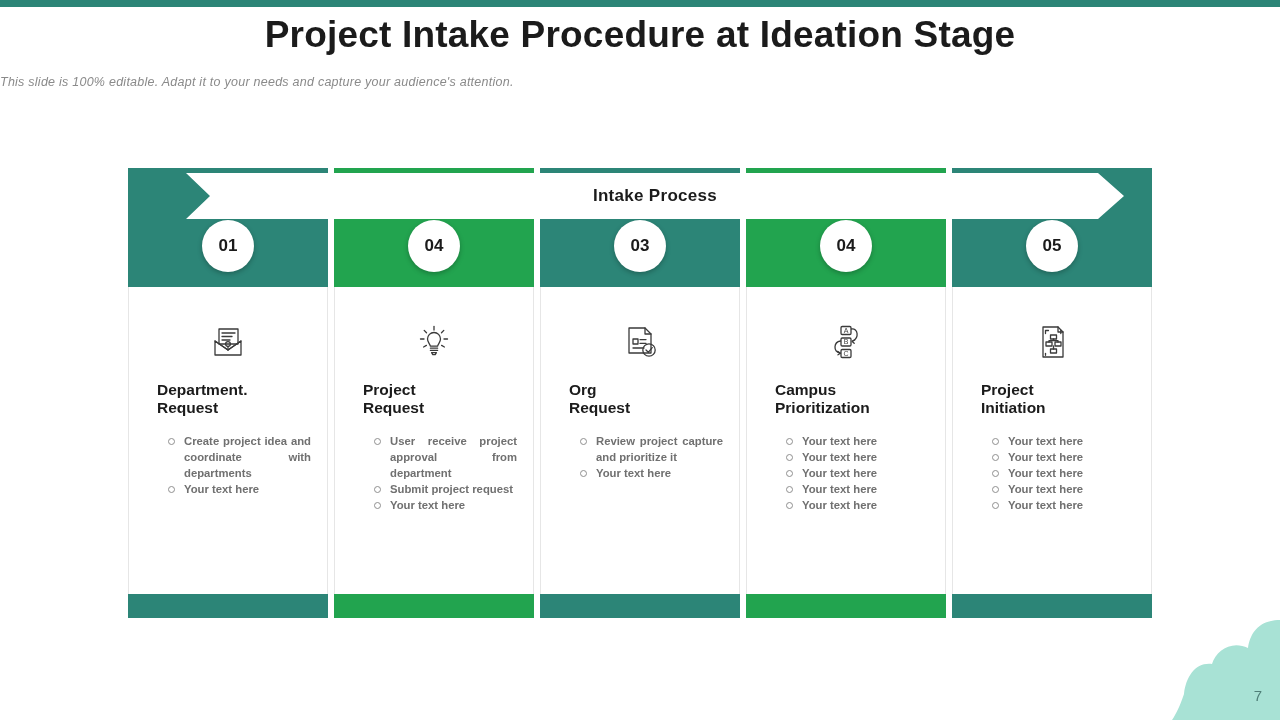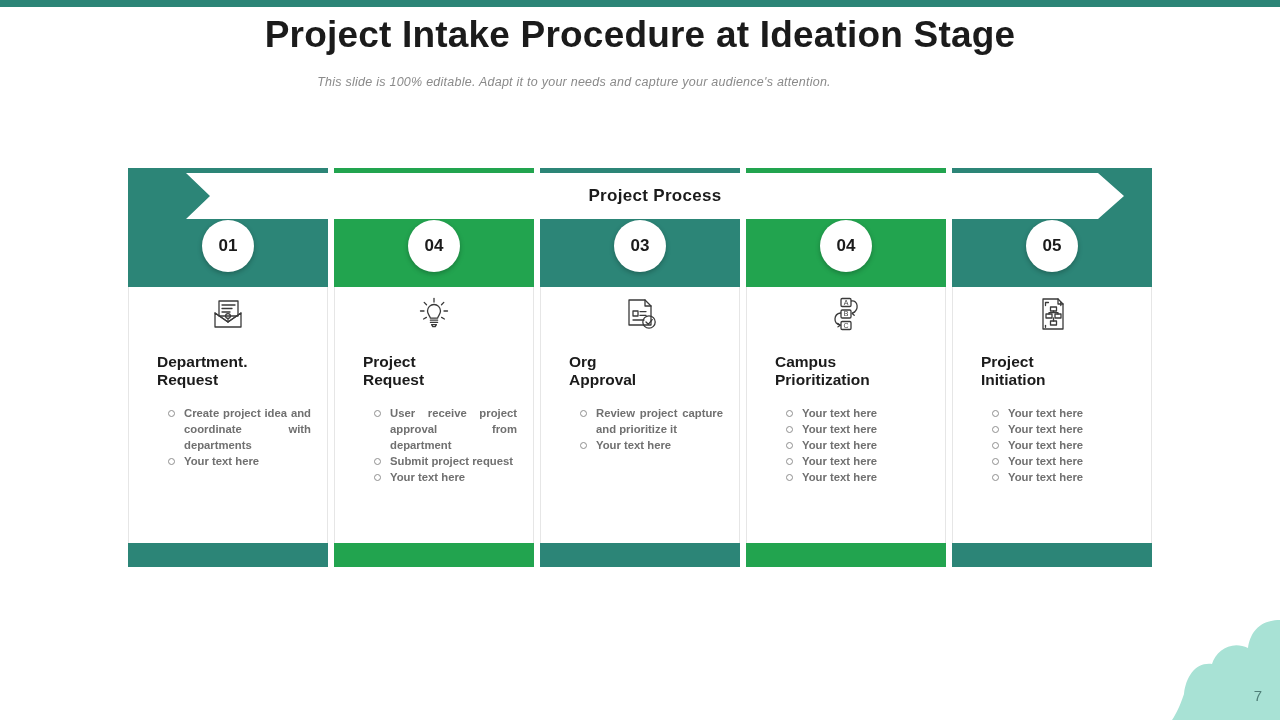--- a/index.html
+++ b/index.html
@@ -20,34 +20,34 @@
   
   .title {
     position: absolute; top: 14px; left: 0; width: 1280px;
     text-align: center;
     font-size: 37px; font-weight: bold; color: #1b1b1b;
     letter-spacing: 0.2px;
     font-family: "Liberation Sans", sans-serif;
   }
   .subtitle {
     position: absolute; top: 75px; left: 0; width: 1148px;
-    text-align: center;
+    text-align: left;
     font-size: 12.5px; font-style: italic; color: #8a8a8a;
     letter-spacing: 0.25px;
   }
 
   
   .diagram {
     position: absolute; left: 128px; top: 168px;
     width: 1024px; height: 399px;
   }
 
   
   .cols {
-    position: absolute; left: 0; top: 0; width: 1024px; height: 399px;
+    position: absolute; left: 0; top: 0; width: 1024px; height: 450px;
     display: flex; gap: 6px;
   }
   .col { position: relative; width: 200px; display: flex; flex-direction: column; }
 
   .col-head {
     height: 119px; position: relative;
   }
   .col-head.teal  { background: #2c8577; }
   .col-head.green { background: #22a44f; }
 
@@ -59,21 +59,21 @@
     box-shadow: 0 2px 5px rgba(0,0,0,0.25);
     display: flex; align-items: center; justify-content: center;
     font-size: 17px; font-weight: bold; color: #1b1b1b;
   }
 
   .col-body {
     flex: 1;
     background: #ffffff;
     border-left: 1px solid #e6e6e6;
     border-right: 1px solid #e6e6e6;
-    padding: 4px 16px 10px 16px;
+    padding: 32px 16px 10px 16px;
     display: flex; flex-direction: column;
   }
 
   .icon-wrap {
     height: 46px; display: flex; align-items: center; justify-content: center;
     margin-bottom: 16px;
   }
   .icon-wrap svg { display: block; }
 
   .col-title {
@@ -204,21 +204,21 @@
       <path d="M25 6 L25 12 L31 12" stroke="#3a3a3a" fill="none" stroke-width="1.3" stroke-linecap="round" stroke-linejoin="round"></path>
       <rect x="13" y="17" width="5" height="5" stroke="#3a3a3a" fill="none" stroke-width="1.3" stroke-linecap="round" stroke-linejoin="round"></rect>
       <line x1="20" y1="17.6" x2="26" y2="17.6" stroke="#3a3a3a" fill="none" stroke-width="1.3" stroke-linecap="round" stroke-linejoin="round"></line>
       <line x1="20" y1="21.4" x2="26" y2="21.4" stroke="#3a3a3a" fill="none" stroke-width="1.3" stroke-linecap="round" stroke-linejoin="round"></line>
       <line x1="13" y1="26" x2="24" y2="26" stroke="#3a3a3a" fill="none" stroke-width="1.3" stroke-linecap="round" stroke-linejoin="round"></line>
       <circle cx="29" cy="28" r="6.2" stroke="#3a3a3a" fill="none" stroke-width="1.3" stroke-linecap="round" stroke-linejoin="round"></circle>
       <path d="M26 28 L28.3 30.3 L32.2 25.6" stroke="#3a3a3a" fill="none" stroke-width="1.3" stroke-linecap="round" stroke-linejoin="round"></path>
     </svg>
             </div>
             <div class="col-title">Org
-Approval</div>
+Request</div>
             <ul class="bullets">
               <li>Review project capture and prioritize it</li>
               <li>Your text here</li>
             </ul>
           </div>
           <div class="col-foot teal"></div>
         </div>
         <div class="col">
           <div class="col-head green">
             <div class="num-badge">04</div>
@@ -278,21 +278,21 @@
               <li>Your text here</li>
               <li>Your text here</li>
               <li>Your text here</li>
             </ul>
           </div>
           <div class="col-foot teal"></div>
         </div>
       </div>
 
     <div class="ribbon">
-      <span class="ribbon-label">Project Process</span>
+      <span class="ribbon-label">Intake Process</span>
     </div>
 
   </div>
 
   <div class="deco">
     <svg width="150" height="120" viewBox="0 0 150 120">
       <path d="M150 20 C128 20 120 34 118 48 C102 40 86 50 82 64 C66 62 56 76 54 94 C50 106 46 114 42 120 L150 120 Z" fill="#a8e2d5"></path>
     </svg>
     <span class="page-num">7</span>
   </div>

